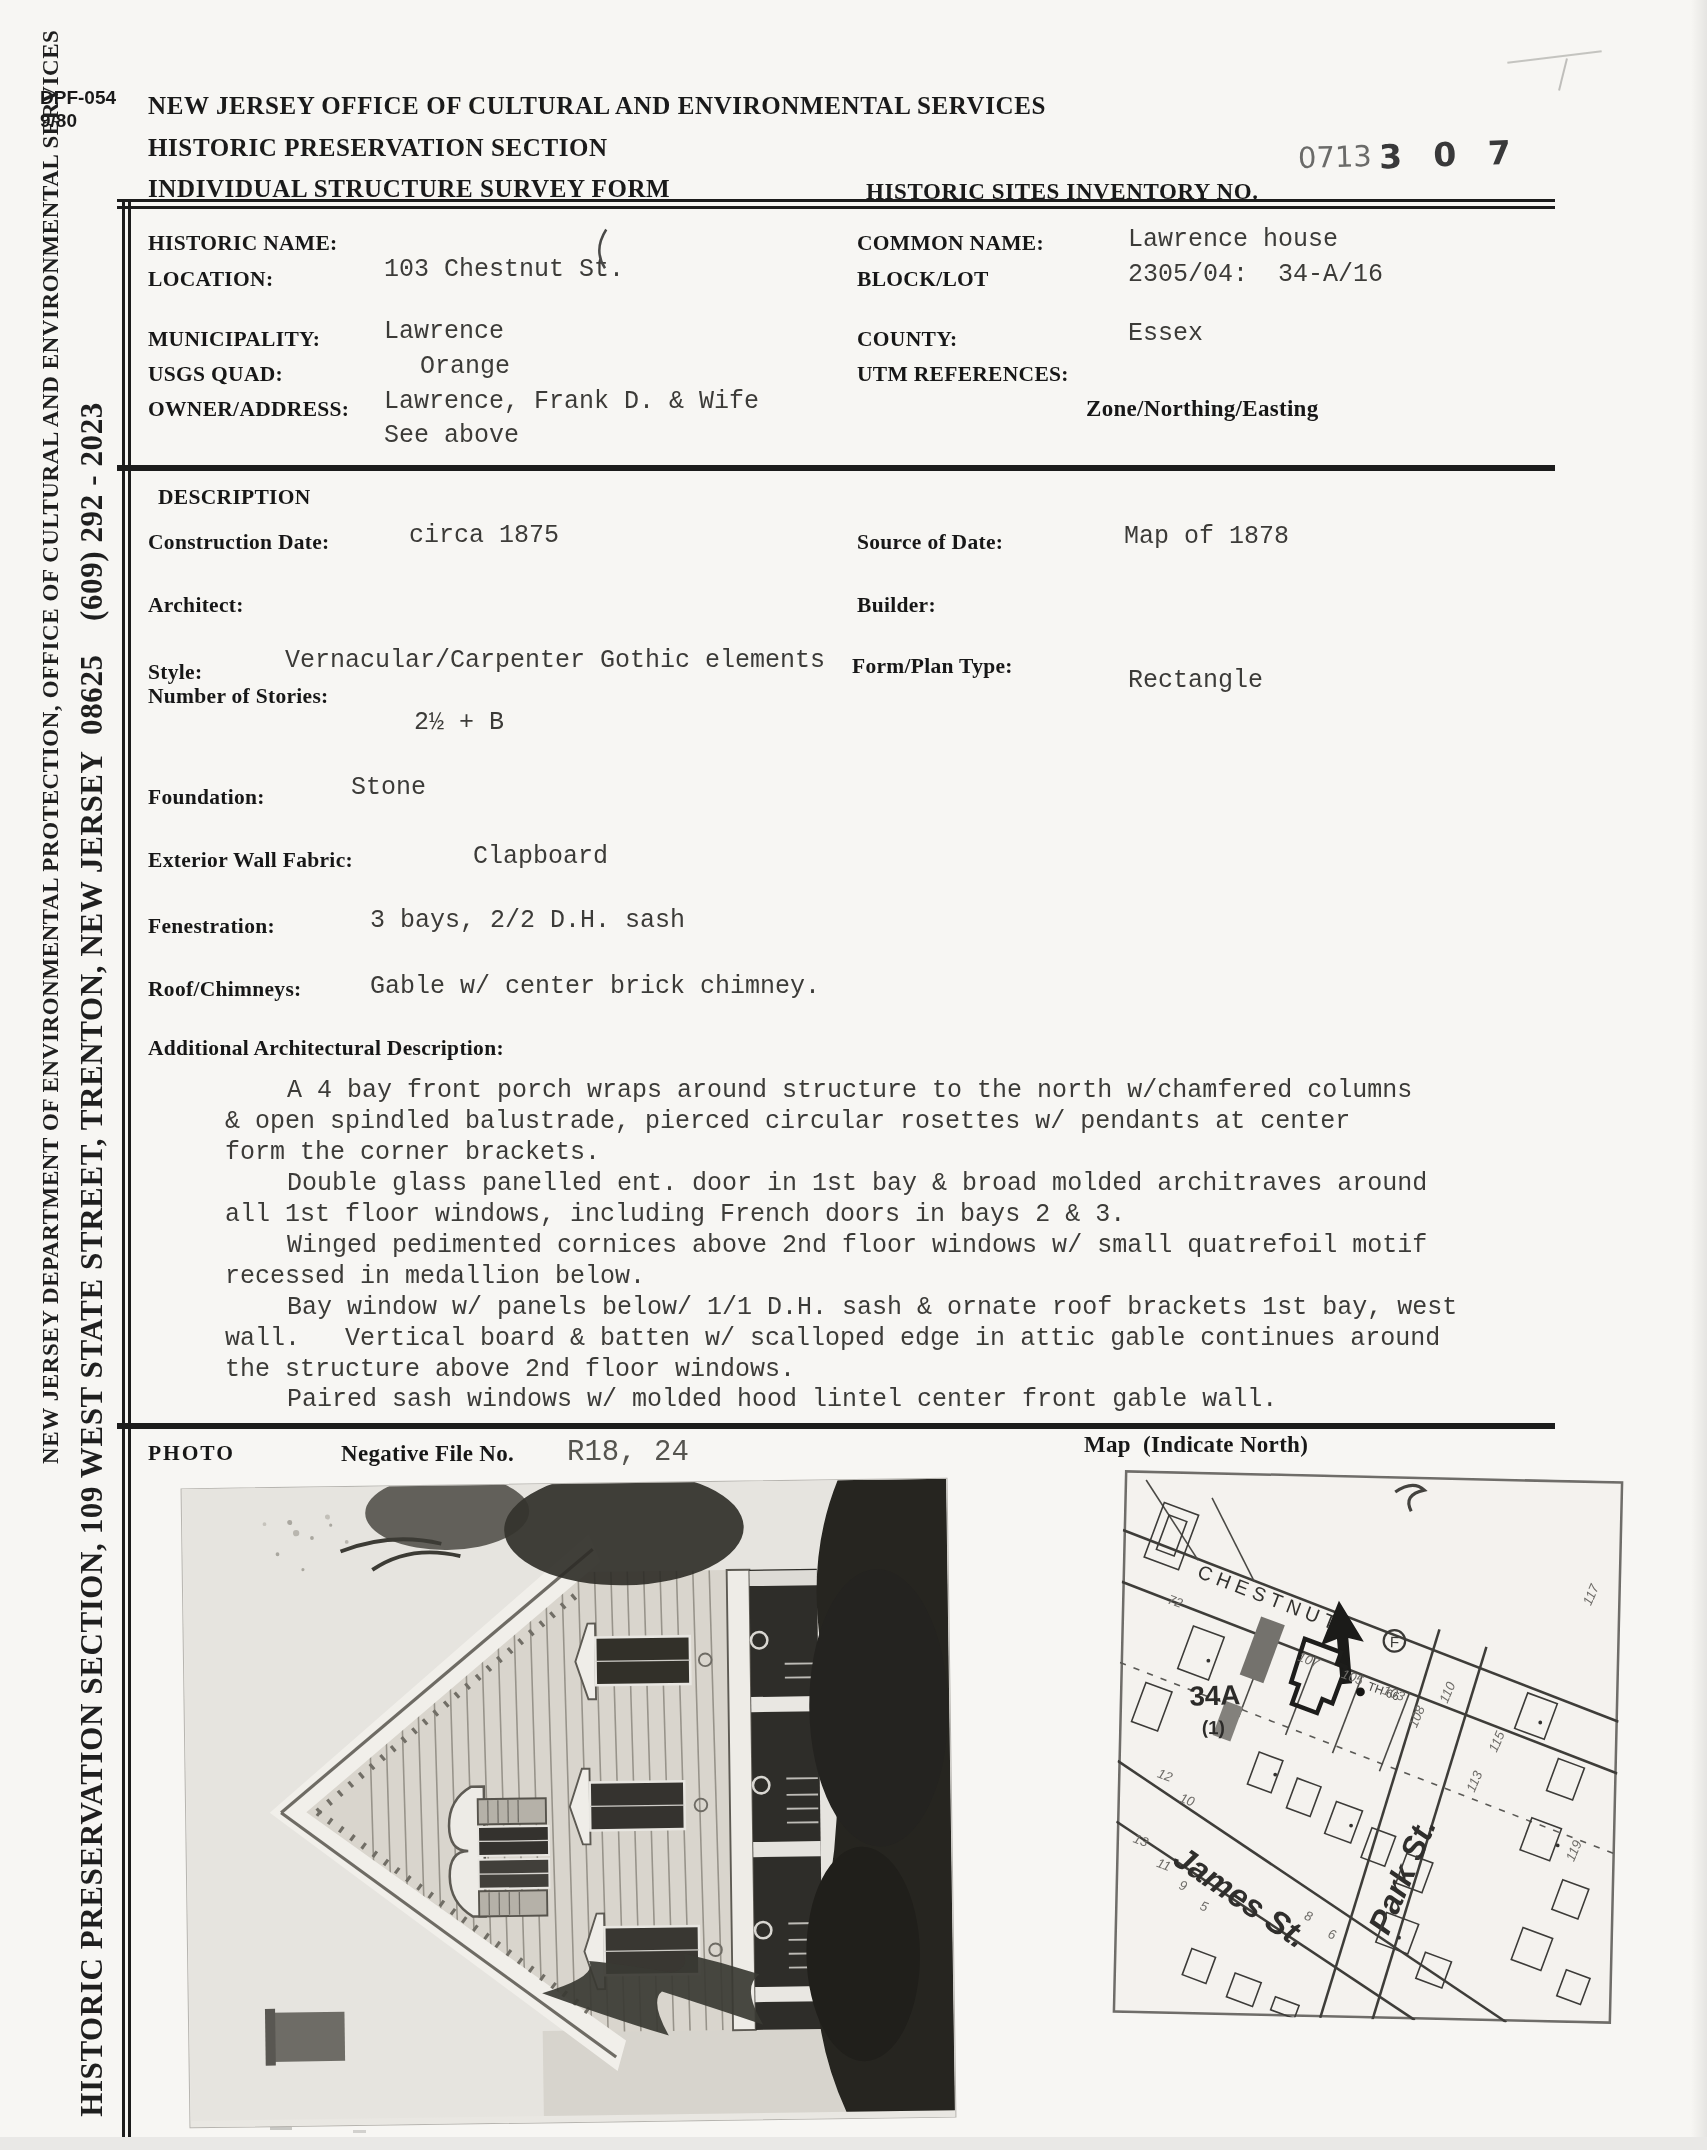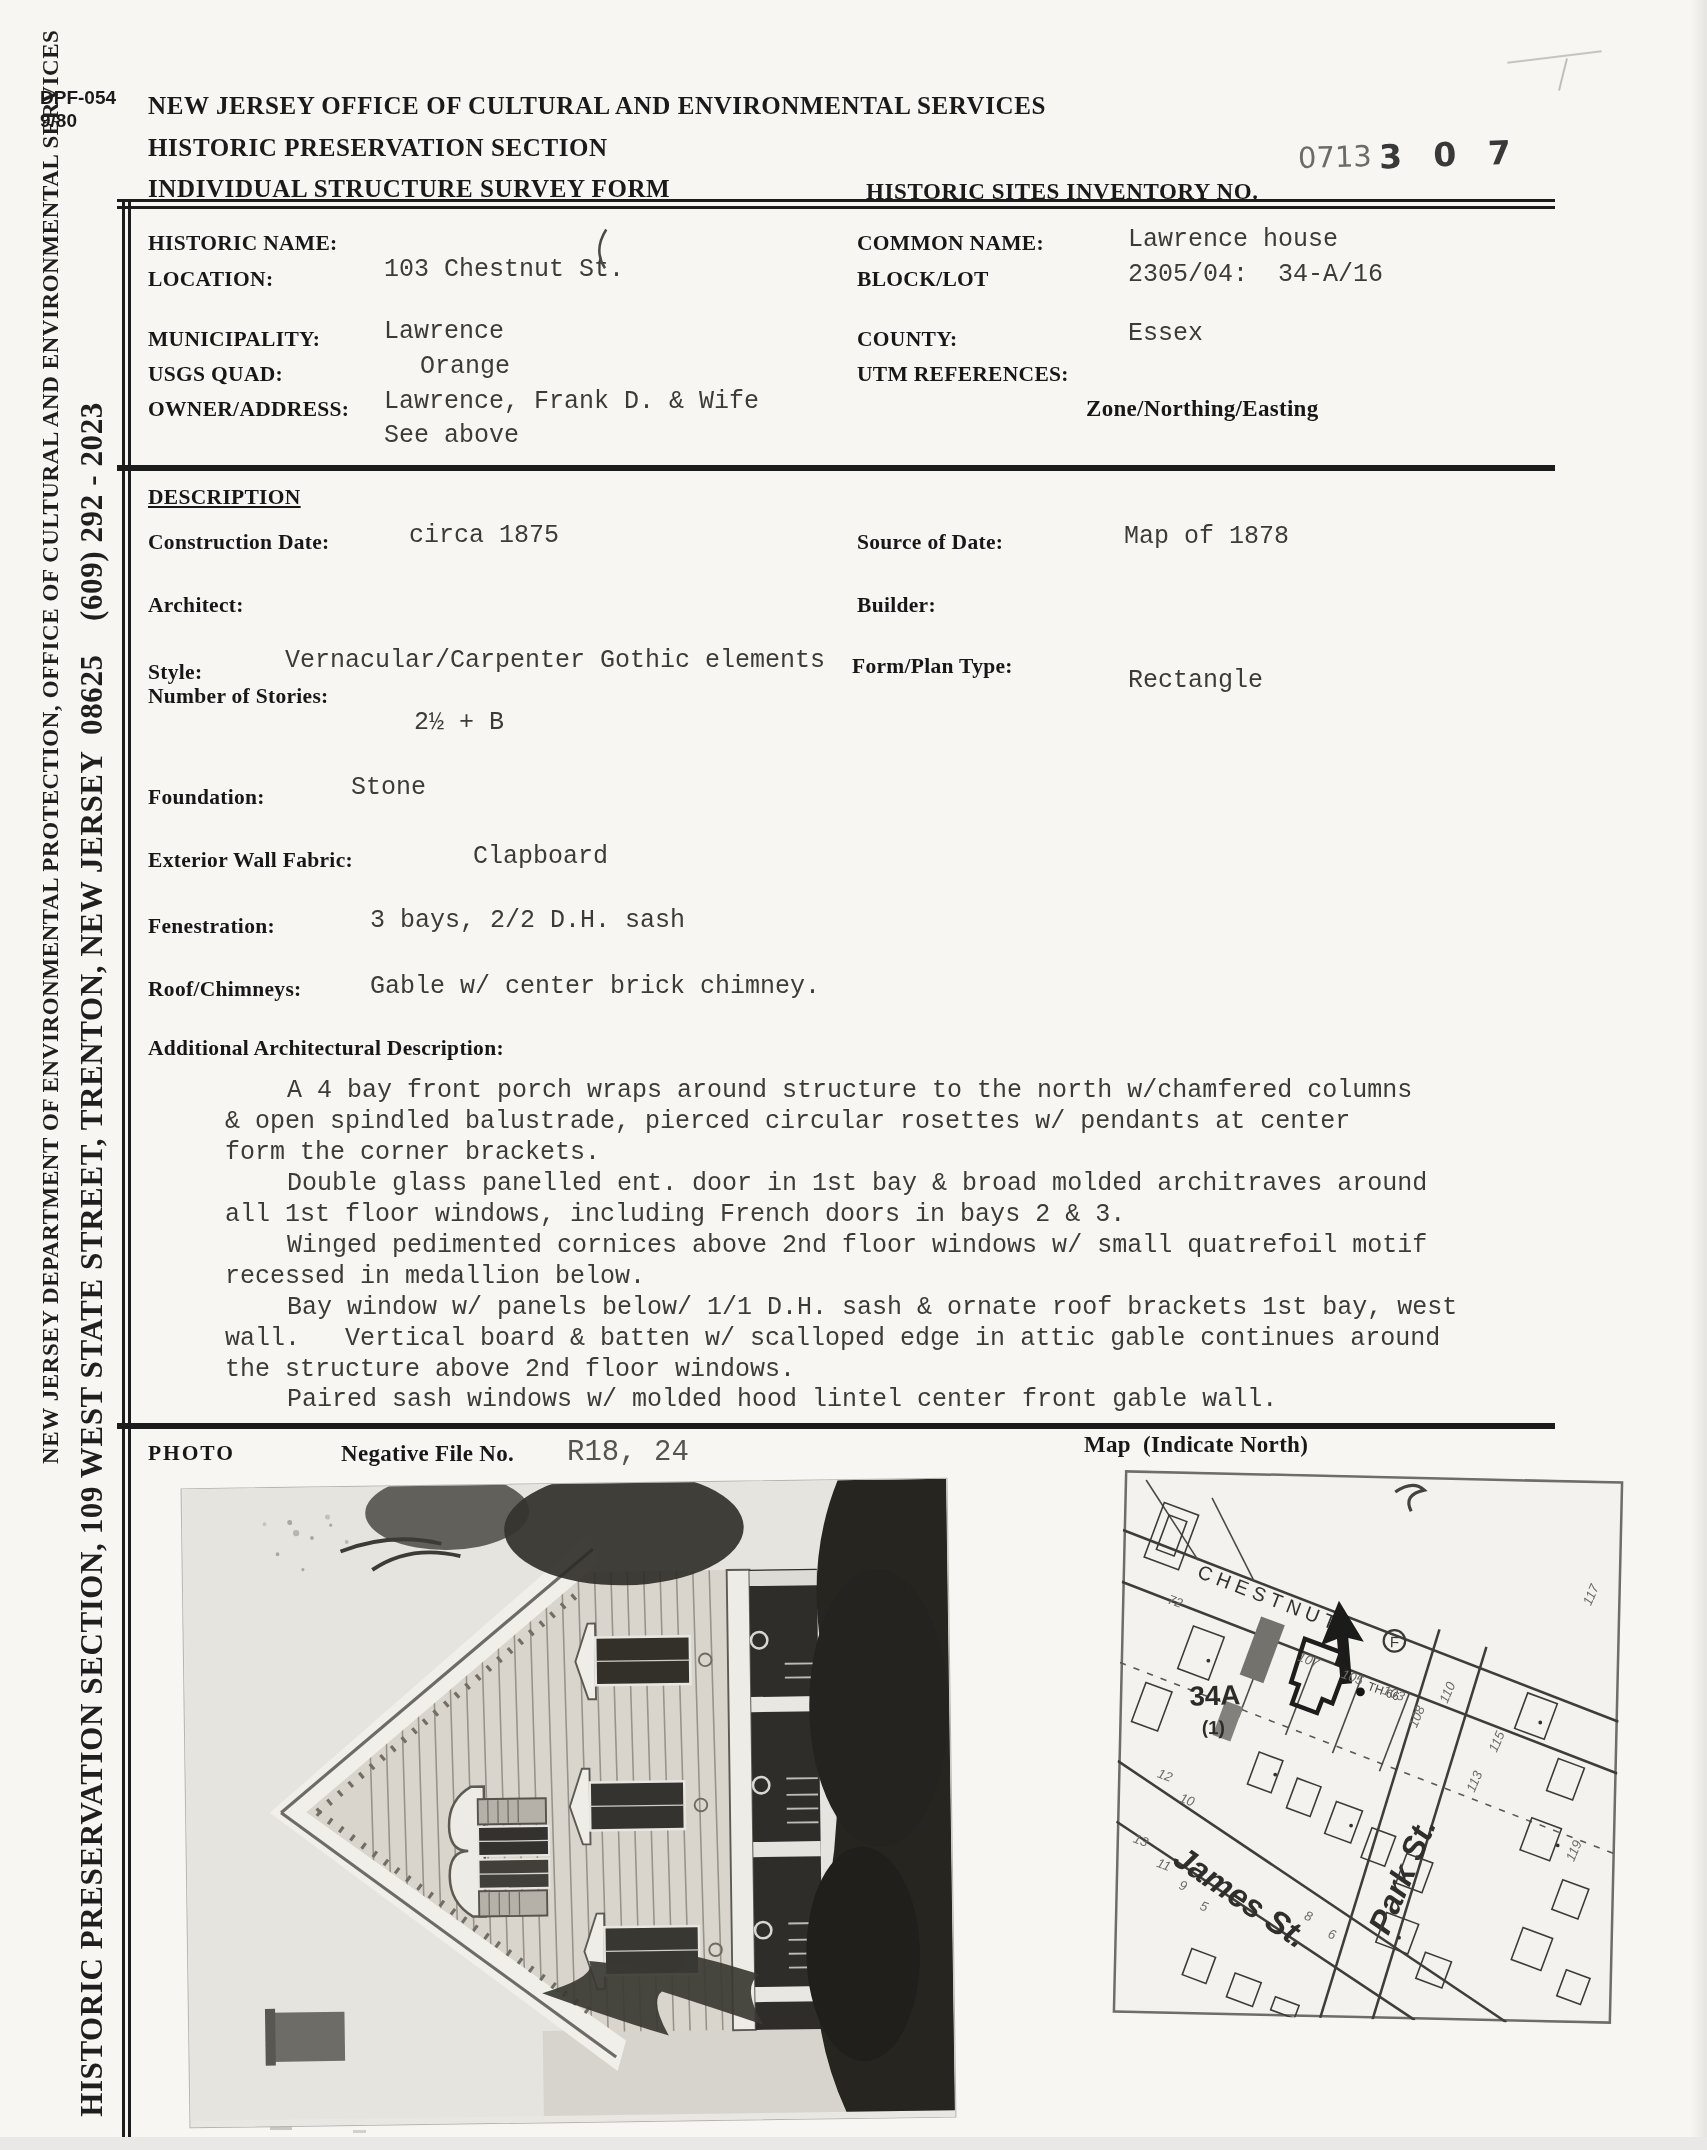--- a/index.html
+++ b/index.html
@@ -71,21 +71,21 @@
   <div class="type" style="left:384px;top:352px;margin-left:36px;">Orange</div>
   <div class="lbl" style="left:148px;top:397px;">OWNER/ADDRESS:</div>
   <div class="type" style="left:384px;top:387px;">Lawrence, Frank D. &amp; Wife</div>
   <div class="type" style="left:384px;top:421px;">See above</div>
 
   <div class="lbl" style="left:857px;top:327px;">COUNTY:</div>
   <div class="type" style="left:1128px;top:319px;text-align:right;">Essex</div>
   <div class="lbl" style="left:857px;top:362px;">UTM REFERENCES:</div>
   <div class="lbl" style="left:1086px;top:396px;font-size:23px;">Zone/Northing/Easting</div>
 
-  <div class="lbl" style="left:148px;top:485px;text-decoration:underline;">DESCRIPTION</div>
+  <div class="lbl" style="left:158px;top:485px;">DESCRIPTION</div>
 
   <div class="lbl" style="left:148px;top:530px;">Construction Date:</div>
   <div class="type" style="left:409px;top:521px;text-align:right;">circa 1875</div>
   <div class="lbl" style="left:857px;top:530px;">Source of Date:</div>
   <div class="type" style="left:1124px;top:522px;">Map of 1878</div>
 
   <div class="lbl" style="left:148px;top:593px;">Architect:</div>
   <div class="lbl" style="left:857px;top:593px;">Builder:</div>
 
   <div class="lbl" style="left:148px;top:660px;">Style:</div>

